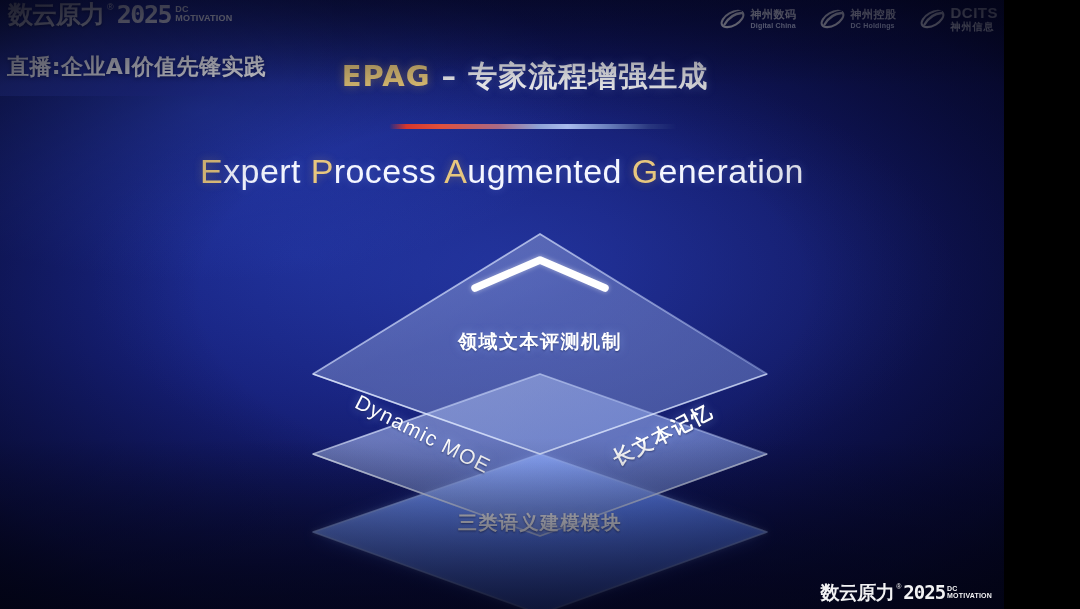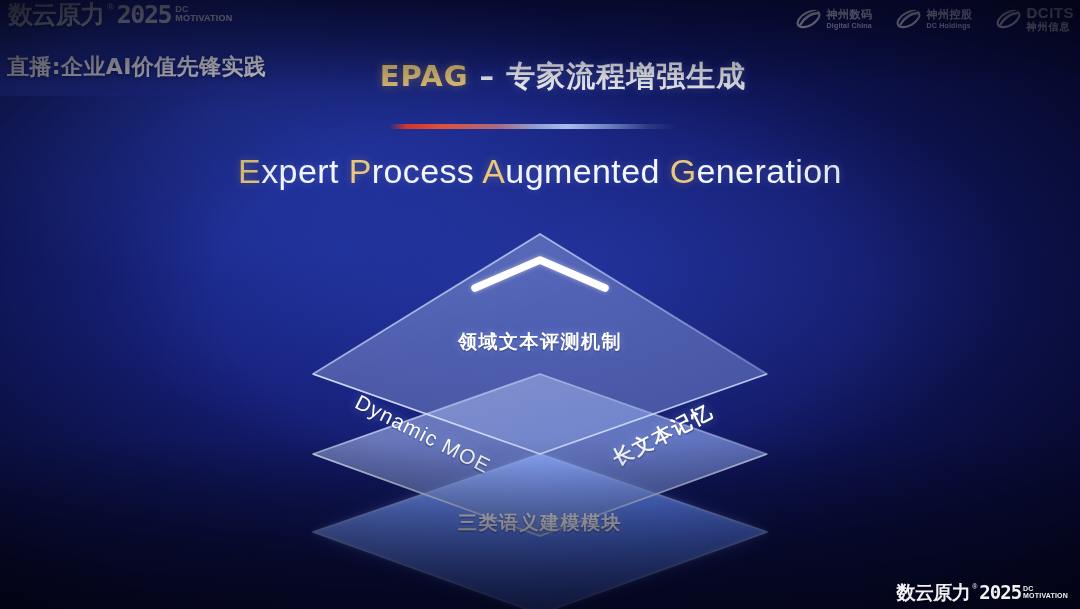--- a/index.html
+++ b/index.html
@@ -5,21 +5,21 @@
   * { margin:0; padding:0; box-sizing:border-box; }
   html,body{ background:#000; }
   body{
     font-family:"Liberation Sans","DejaVu Sans",sans-serif;
     -webkit-font-smoothing:antialiased;
   }
 
   
   #slide{
     position:relative;
-    width:1080px; height:609px;
+    width:1004px; height:609px;
     overflow:hidden;
     background:#0a0d42;
   }
 
   
   .bg-base{
     position:absolute; inset:0;
     background:
       radial-gradient(120% 85% at 30% 42%, #1b2a8e 0%, #16207a 26%, #10165c 52%, #0a0d42 74%, #06082c 100%);
   }

